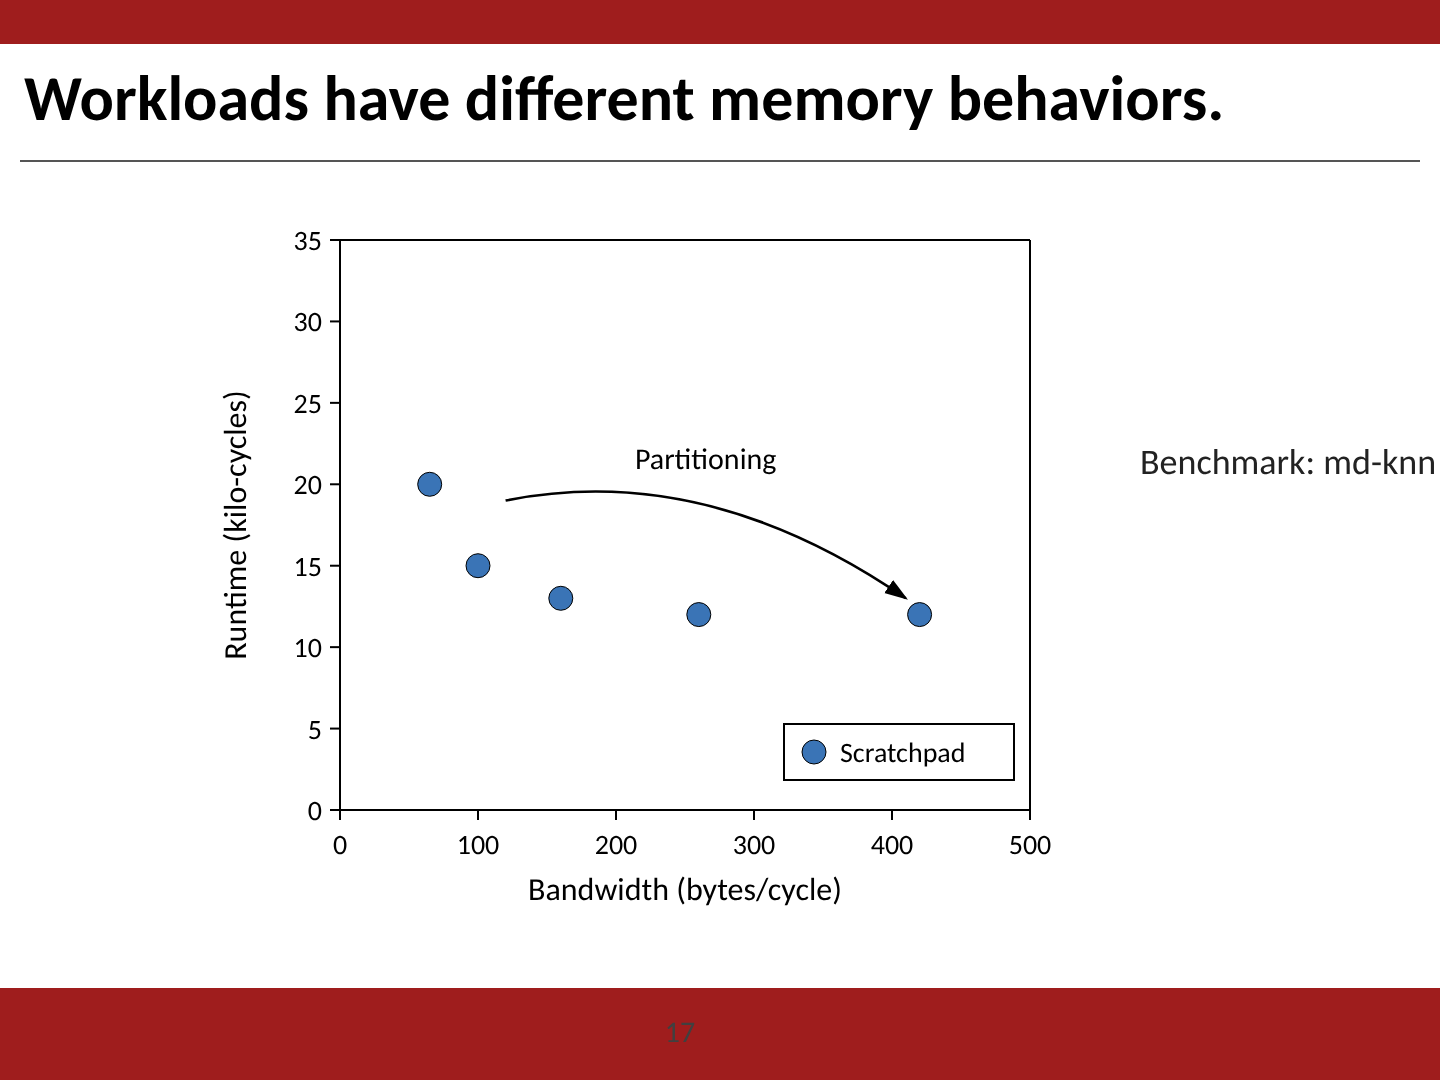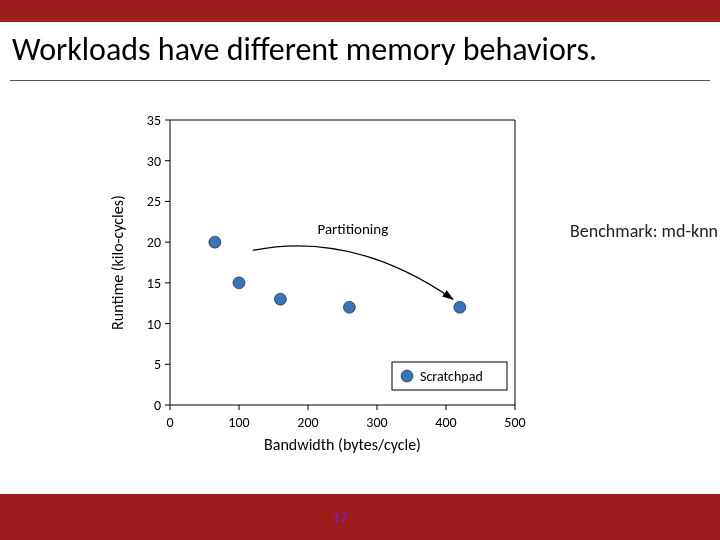--- a/index.html
+++ b/index.html
@@ -1,21 +1,21 @@
 <!DOCTYPE html>
 <html><head>
 <meta charset="utf-8">
 <style>
   html,body{margin:0;padding:0;width:720px;height:540px;background:#fff;font-family:"Segoe UI","Calibri",Arial,sans-serif;overflow:hidden}
   .topbar{position:absolute;left:0;top:0;width:720px;height:22px;background:#9f1d1d}
-  .title{position:absolute;left:12px;top:30px;font-size:32px;color:#000;font-weight:400}
+  .title{position:absolute;left:12px;top:30px;font-size:32px;color:#000;font-weight:700}
   .sep{position:absolute;left:10px;top:80px;width:700px;height:1px;background:#555}
   .benchnote{position:absolute;left:570px;top:220px;font-size:18px;color:#222}
   .bottombar{position:absolute;left:0;top:494px;width:720px;height:46px;background:#9f1d1d}
-  .pagenum{position:absolute;left:0;top:494px;width:680px;height:46px;display:flex;align-items:center;justify-content:center;color:#6d28d9;font-size:15px}
+  .pagenum{position:absolute;left:0;top:494px;width:680px;height:46px;display:flex;align-items:center;justify-content:center;color:#404040;font-size:15px}
   .chartbox{position:absolute;left:105px;top:105px;width:430px;height:380px}
   .chartbox svg{width:430px;height:380px}
 </style>
 </head>
 <body>
 
 <div class="topbar"></div>
 
 <div class="title">Workloads have different memory behaviors.</div>
 <div class="sep"></div>

